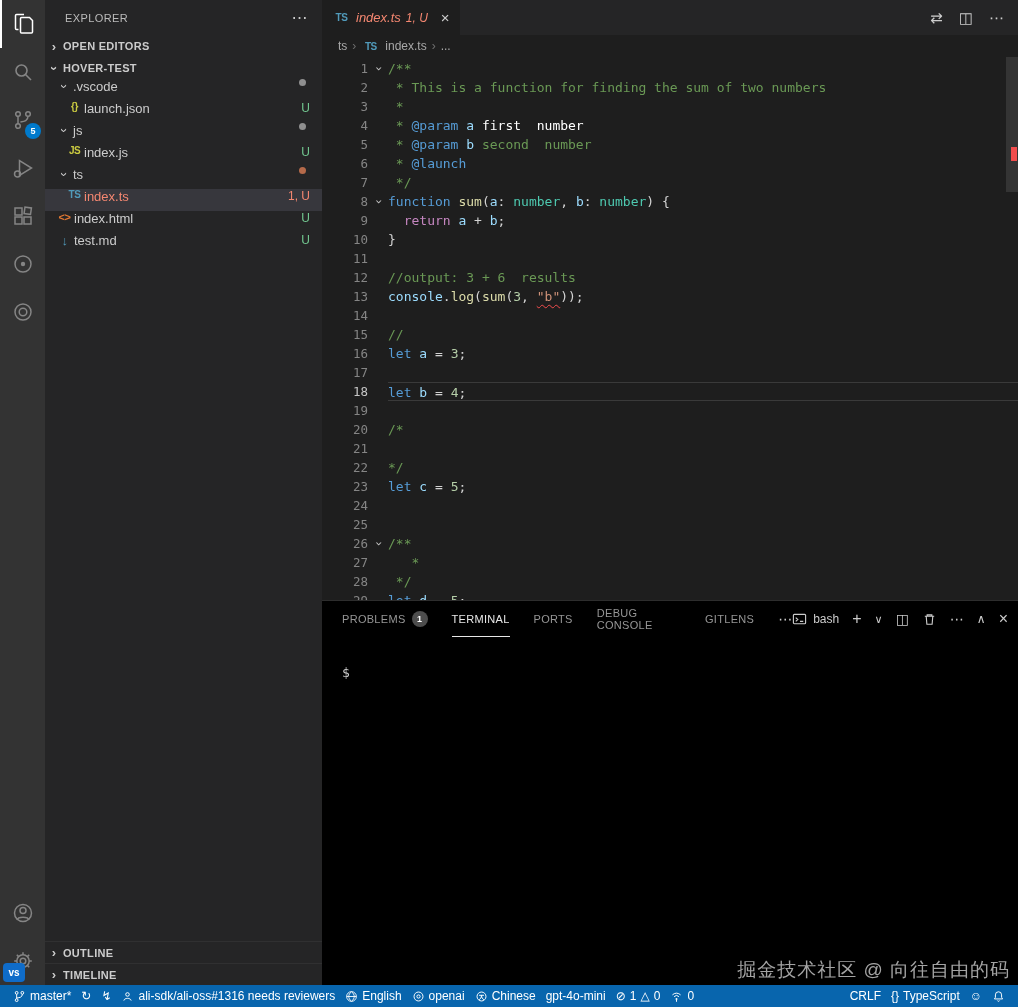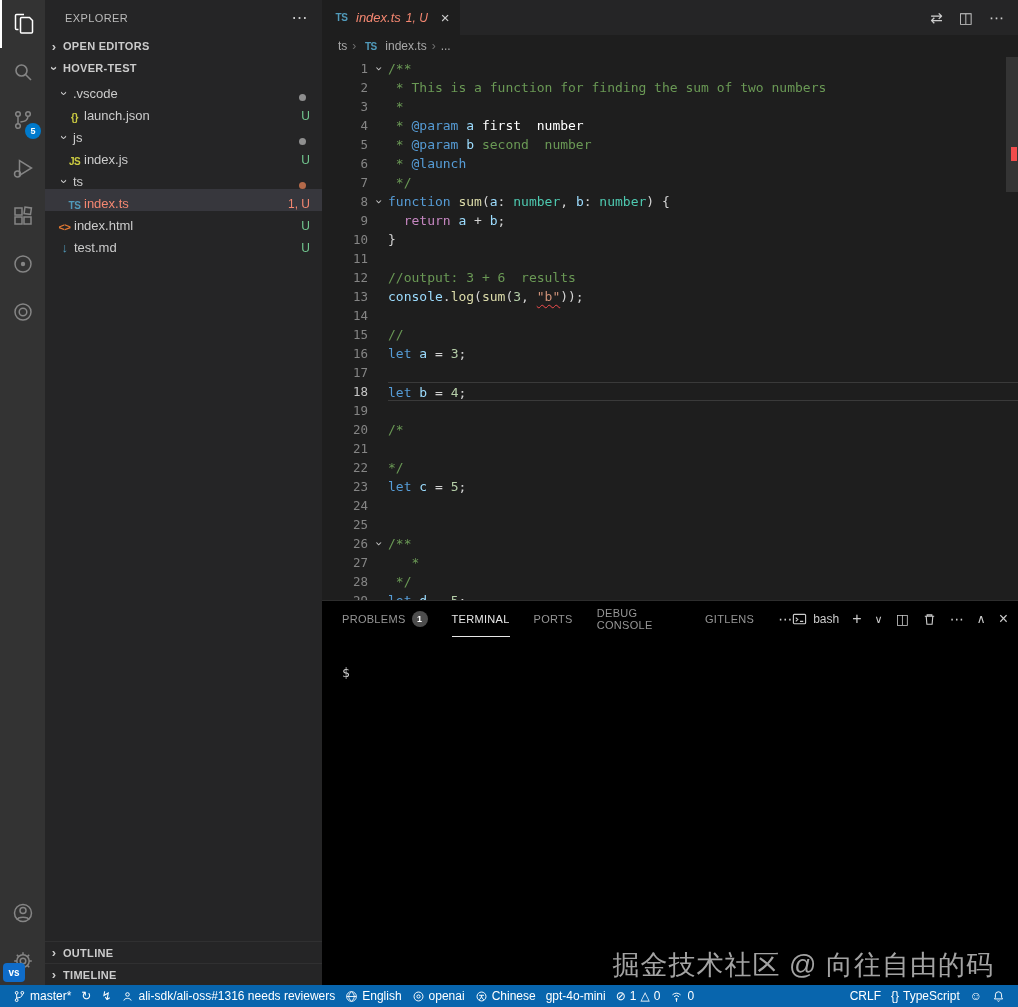--- a/index.html
+++ b/index.html
@@ -17,21 +17,21 @@
   
   .sidebar{position:absolute;left:45px;top:0;width:277px;bottom:22px;background:#252526;display:flex;flex-direction:column;z-index:4}
   .sb-header{height:35px;flex:none;display:flex;align-items:center;padding:0 14px 0 20px;font-size:11px;color:#bbbbbb;letter-spacing:.4px}
   .sb-header .more{margin-left:auto;color:#cccccc;font-size:16px;cursor:pointer}
   .sb-row{height:22px;flex:none;display:flex;align-items:center;font-size:13px;color:#cccccc;cursor:pointer;padding-right:10px;white-space:nowrap}
   .sb-row.section{font-size:11px;font-weight:700;letter-spacing:.3px}
   .sb-row.bordered{border-top:1px solid #303031}
   .chev{width:18px;flex:none;text-align:center;display:inline-block;font-size:13px;color:#cccccc}
   .chev.open{transform:rotate(90deg)}
   .tree{flex:none}
-  .tree-row{height:22px;display:flex;align-items:flex-end;cursor:pointer;padding-right:12px;white-space:nowrap}
+  .tree-row{height:22px;display:flex;align-items:flex-start;cursor:pointer;padding-right:12px;white-space:nowrap}
   .tree-row.selected{background:#37373d}
   .tlabel{font-size:13px;color:#cccccc}
   .tlabel.err{color:#f48771}
   .flex1{flex:1}
   .dot{width:7px;height:7px;border-radius:50%;flex:none;margin-right:4px}
   .badge-txt{font-size:12px;flex:none}
   .sb-fill{flex:1}
   .ficon{display:inline-block;width:19px;flex:none;font-weight:700;font-size:10px;text-align:center;letter-spacing:-.5px}
   .ficon.ts{color:#519aba}.ficon.js{color:#cbcb41}.ficon.json{color:#cbcb41}
   .ficon.html{color:#e37933;font-size:11px}.ficon.md{color:#519aba;font-size:13px;font-weight:400}
@@ -65,21 +65,21 @@
   .panel{position:absolute;left:0;top:600px;right:0;bottom:0;background:#000000;border-top:1px solid rgba(128,128,128,.35)}
   .panel-tabs{height:36px;display:flex;align-items:center;padding:0 10px 0 20px;font-size:11px;color:#969696}
   .ptab{display:flex;align-items:center;gap:6px;margin-right:24px;height:36px;cursor:pointer;letter-spacing:.3px}
   .ptab.active{color:#e7e7e7;border-bottom:1px solid #e7e7e7}
   .pbadge{background:#4d4d4d;color:#fff;border-radius:50%;width:16px;height:16px;line-height:16px;text-align:center;font-size:9px;font-weight:700}
   .panel-actions{margin-left:auto;display:flex;align-items:center;gap:13px;color:#cccccc;font-size:14px}
   .panel-actions span{cursor:pointer}
   .panel-actions svg{width:15px;height:15px;vertical-align:middle}
   .shell-pick{display:flex;align-items:center;gap:6px;font-size:12px;color:#cccccc;cursor:pointer}
   .terminal{padding:26px 0 0 20px;font-family:"DejaVu Sans Mono",monospace;font-size:13px;line-height:19px;color:#cccccc}
-  .watermark{position:absolute;right:24px;bottom:2px;font-size:27px;color:#a3a3a3;letter-spacing:1px}
+  .watermark{position:absolute;right:8px;bottom:2px;font-size:19px;color:#a3a3a3;letter-spacing:1px}
 
   
   .statusbar{position:absolute;left:0;right:0;bottom:0;height:22px;background:#0865ad;color:#fff;display:flex;align-items:center;font-size:12px;padding:0 8px;z-index:6}
   .st-item{display:flex;align-items:center;gap:4px;padding:0 5px;height:22px;cursor:pointer;white-space:nowrap}
   .st-item svg{width:13px;height:13px}
   .st-ico{font-size:12px;line-height:22px}
   .st-right{margin-left:auto;display:flex;align-items:center}
 </style>
 </head>
 <body>

